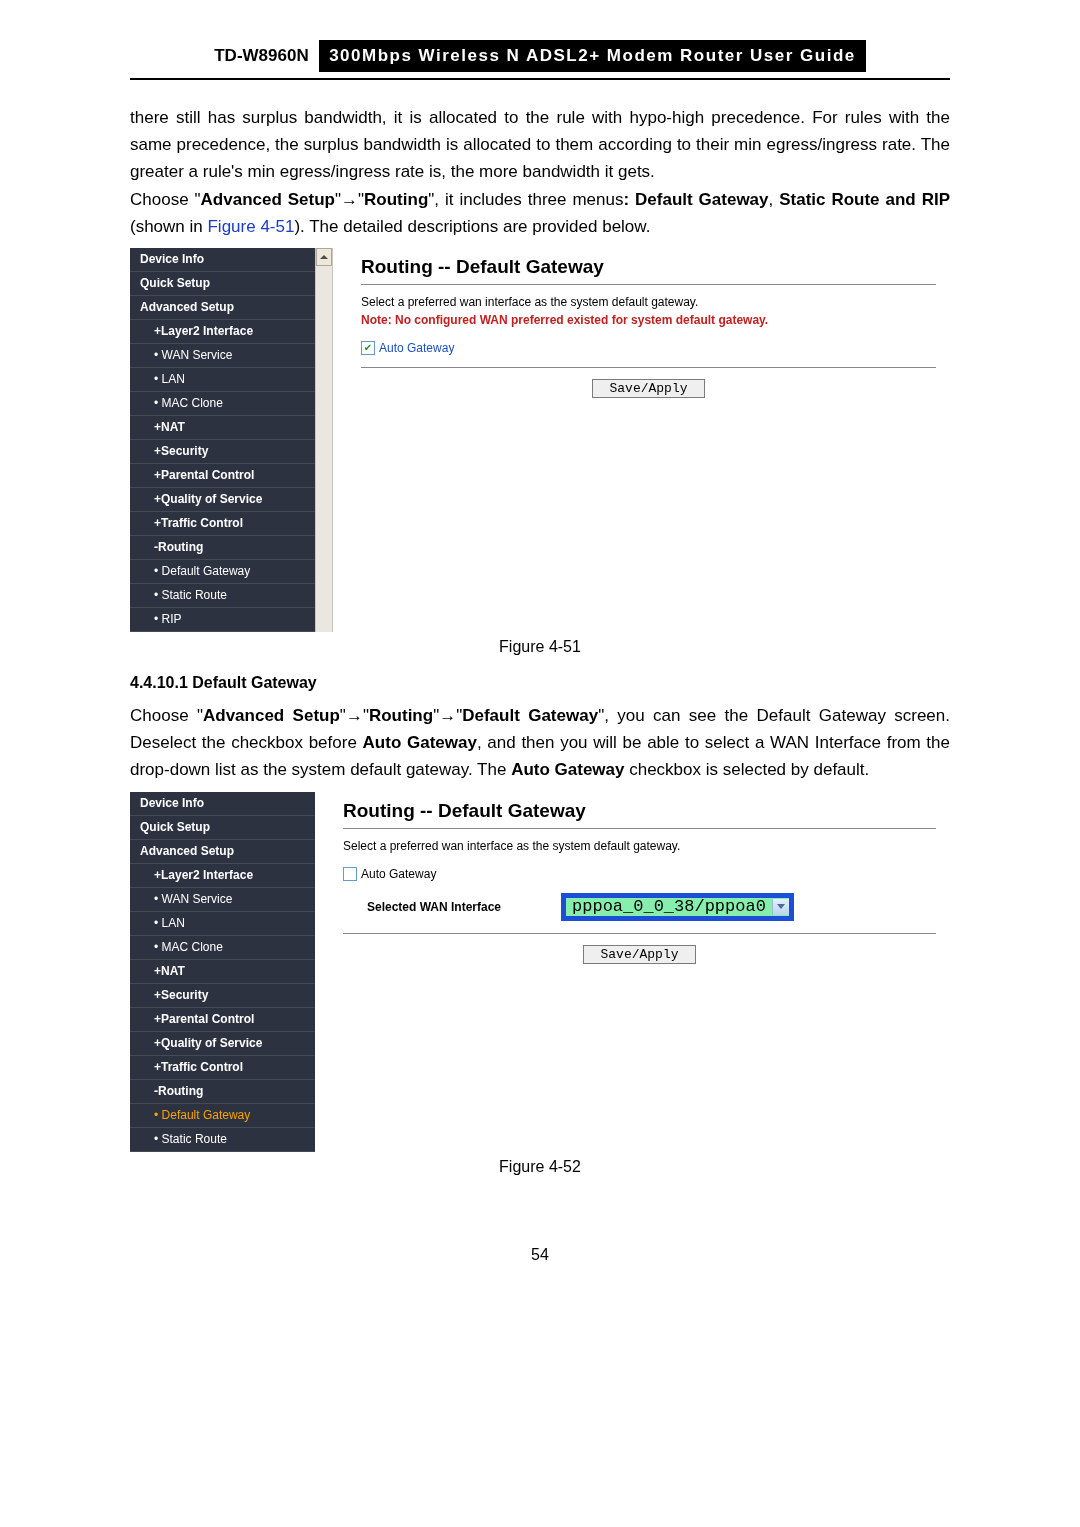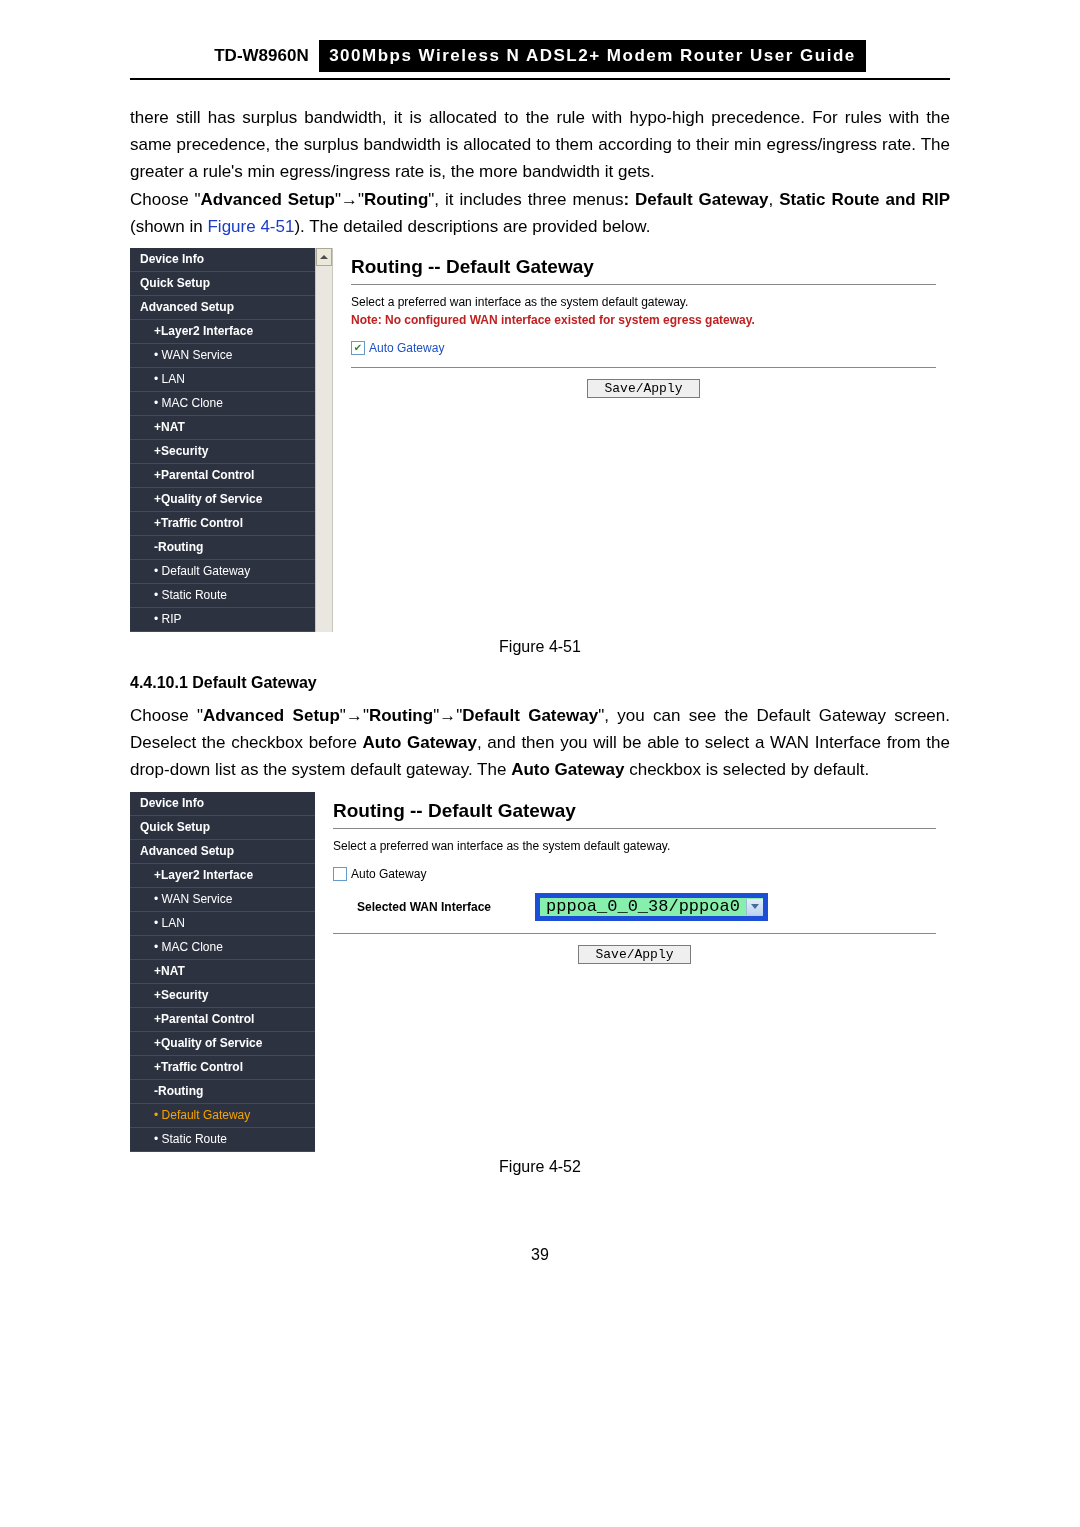--- a/index.html
+++ b/index.html
@@ -105,21 +105,21 @@
   .scrollbar .arrow.top { top: 0; }
   .scrollbar .caret {
     width: 0; height: 0;
     border-left: 4px solid transparent;
     border-right: 4px solid transparent;
   }
   .scrollbar .caret.up { border-bottom: 4px solid #4d4d4d; }
   .content-pane {
     flex: 1;
     background: #fff;
-    padding: 8px 14px 10px 18px;
+    padding: 8px 14px 10px 28px;
     font-family: Verdana, Arial, sans-serif;
   }
   .content-title {
     color: #000;
     font-weight: bold;
     font-size: 19px;
     margin: 0 0 6px 0;
   }
   hr.thin {
     border: none;
@@ -165,21 +165,21 @@
     padding: 1px 16px;
     text-align: center;
   }
   .btn-wrap {
     text-align: center;
     margin-top: 8px;
   }
   .field-row {
     display: flex;
     align-items: center;
-    gap: 44px;
+    gap: 60px;
     margin: 6px 0 12px 24px;
     font-size: 12px;
   }
   .field-row .lbl { font-weight: bold; color:#000;}
   .select {
     border: 5px solid #1d4ed8;
     background: #86efac;
     font-family: "Courier New", monospace;
     font-size: 17px;
     padding: 0 4px 0 6px;
@@ -242,21 +242,21 @@
         </div>
       <div class="scrollbar">
         <div class="arrow top">
             <div class="caret up"></div>
           </div>
       </div>
       <div class="content-pane">
         <div class="content-title">Routing -- Default Gateway</div>
         <hr class="thin">
         <div class="content-line">Select a preferred wan interface as the system default gateway.</div>
-        <div class="note-line">Note: No configured WAN interface existed for system egress gateway.</div>
+        <div class="note-line">Note: No configured WAN preferred existed for system default gateway.</div>
         <div class="cb-row">
           <span class="cb">✔</span>
           <span>Auto Gateway</span>
         </div>
         <hr class="thin">
         <div class="btn-wrap">
           <span class="btn">Save/Apply</span>
         </div>
       </div>
     </div>
@@ -308,14 +308,14 @@
         </div>
         <hr class="thin">
         <div class="btn-wrap">
           <span class="btn">Save/Apply</span>
         </div>
       </div>
     </div>
   </div>
   <div class="caption">Figure 4-52</div>
 
-  <div class="pagefoot">39</div>
+  <div class="pagefoot">54</div>
 </div>
 
 </body></html>

